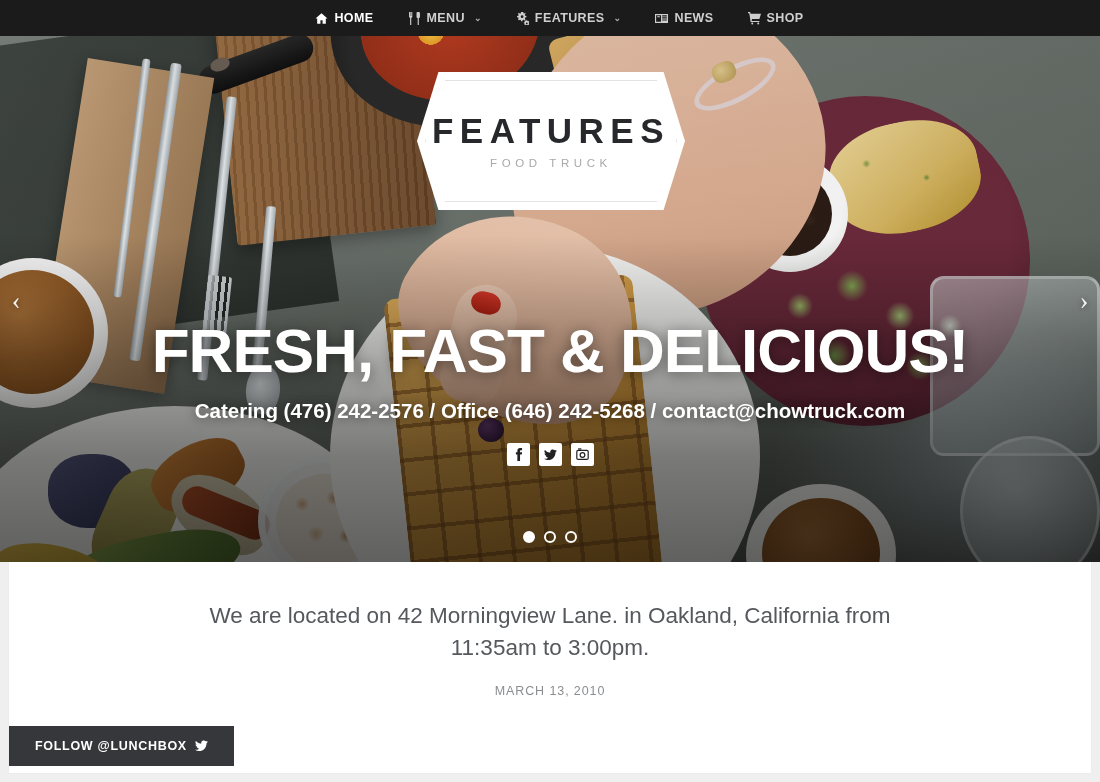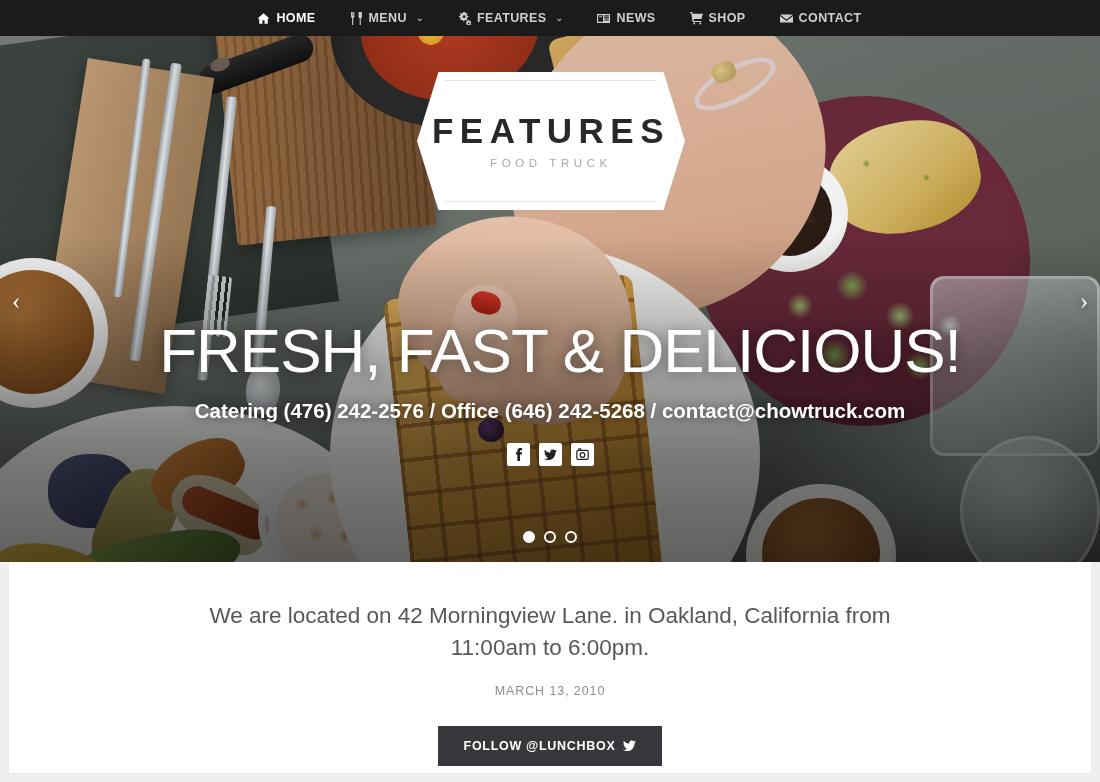--- a/index.html
+++ b/index.html
@@ -291,21 +291,21 @@
   .logo-sub{
     margin-top:9px; font-size:11.5px; color:#a9a9a9;
     letter-spacing:4.6px; font-weight:normal;
   }
 
   
   .hero-copy{
     position:absolute; left:0; top:318px; width:1100px; text-align:center; z-index:14;
   }
   .hero-h1{
-    font-size:62px; font-weight:normal; color:#ffffff;
+    font-size:62px; font-weight:bold; color:#ffffff;
     letter-spacing:-1px; line-height:1.05;
     text-shadow:0 2px 14px rgba(0,0,0,.45);
     margin-left:20px;
   }
   .hero-sub{
     margin-top:16px; font-size:20.5px; font-weight:bold; color:#ffffff;
     text-shadow:0 1px 10px rgba(0,0,0,.5);
   }
   .hero-social{ margin-top:20px; display:flex; justify-content:center; gap:9px; }
   .soc{
@@ -340,21 +340,21 @@
   }
   .post{ padding-top:38px; text-align:center; }
   .post-title{
     font-size:22.5px; color:#55585c; font-weight:normal; line-height:1.42;
     max-width:700px; margin:0 auto;
   }
   .post-date{
     margin-top:20px; font-size:12.5px; color:#8b8e91;
     letter-spacing:.9px;
   }
-  .follow-wrap{ margin-top:28px; display:flex; justify-content:center; }
+  .follow-wrap{ margin-top:28px; display:flex; justify-content:flex-start; }
   .follow-btn{
     display:inline-flex; align-items:center; gap:8px;
     background:#35373a; color:#fff; padding:13px 26px;
     font-size:12.5px; font-weight:bold; letter-spacing:.7px;
     cursor:pointer; border:none;
   }
   .follow-btn svg{ display:block; }
 </style>
 </head>
 <body>
@@ -405,28 +405,20 @@
 
       <div class="nav-item">
         <span class="nav-ico">
           <svg width="13" height="13" viewBox="0 0 16 16" fill="currentColor">
               <path d="M0 0h2.6l.6 2H16l-2 6.7H5L4.4 11H14v1.4H3.2L1.6 1.4H0V0zm5.2 12.9a1.2 1.2 0 110 2.4 1.2 1.2 0 010-2.4zm7.4 0a1.2 1.2 0 110 2.4 1.2 1.2 0 010-2.4z"></path>
             </svg>
         </span>
         <span>SHOP</span>
       </div>
 
-      <div class="nav-item">
-        <span class="nav-ico">
-          <svg width="13" height="13" viewBox="0 0 16 16" fill="currentColor">
-              <path d="M0 3h16L8 9.2 0 3zm0 1.9 8 6.1 8-6.1V13H0V4.9z"></path>
-            </svg>
-        </span>
-        <span>CONTACT</span>
-      </div>
 
     </nav>
   </div>
 
   <div class="hero">
     <div class="hero-photo">
       <div class="p-base"></div>
       <div class="p-mat"></div>
       <div class="p-board"></div>
       <div class="p-skillet"></div>
@@ -517,21 +509,21 @@
   <div class="arrow arrow-r">›</div>
 
   <div class="dots">
     <span class="dot on"></span>
     <span class="dot"></span>
     <span class="dot"></span>
   </div>
 
   <div class="content">
     <div class="post">
-      <div class="post-title">We are located on 42 Morningview Lane. in Oakland, California from 11:00am to 6:00pm.</div>
+      <div class="post-title">We are located on 42 Morningview Lane. in Oakland, California from 11:35am to 3:00pm.</div>
       <div class="post-date">MARCH 13, 2010</div>
       <div class="follow-wrap">
         <button class="follow-btn">
           <span>FOLLOW @LUNCHBOX</span>
           <span>
             <svg width="13" height="13" viewBox="0 0 16 16" fill="#fff">
                 <path d="M16 3c-.6.3-1.2.5-1.9.6.6-.4 1-.9 1.2-1.6-.6.4-1.3.6-2 .8A3.3 3.3 0 0 0 7.6 5c0 .3 0 .5.1.7A9.3 9.3 0 0 1 1.1 2.4a3.3 3.3 0 0 0 1 4.4c-.5 0-1-.2-1.4-.4 0 1.6 1.1 2.9 2.6 3.2-.4.1-.9.1-1.3 0a3.3 3.3 0 0 0 3 2.3A6.6 6.6 0 0 1 0 13.3 9.3 9.3 0 0 0 5 14.8c6 0 9.4-5.1 9.2-9.7.6-.5 1.2-1.1 1.8-2.1z"></path>
               </svg>
           </span>
         </button>

